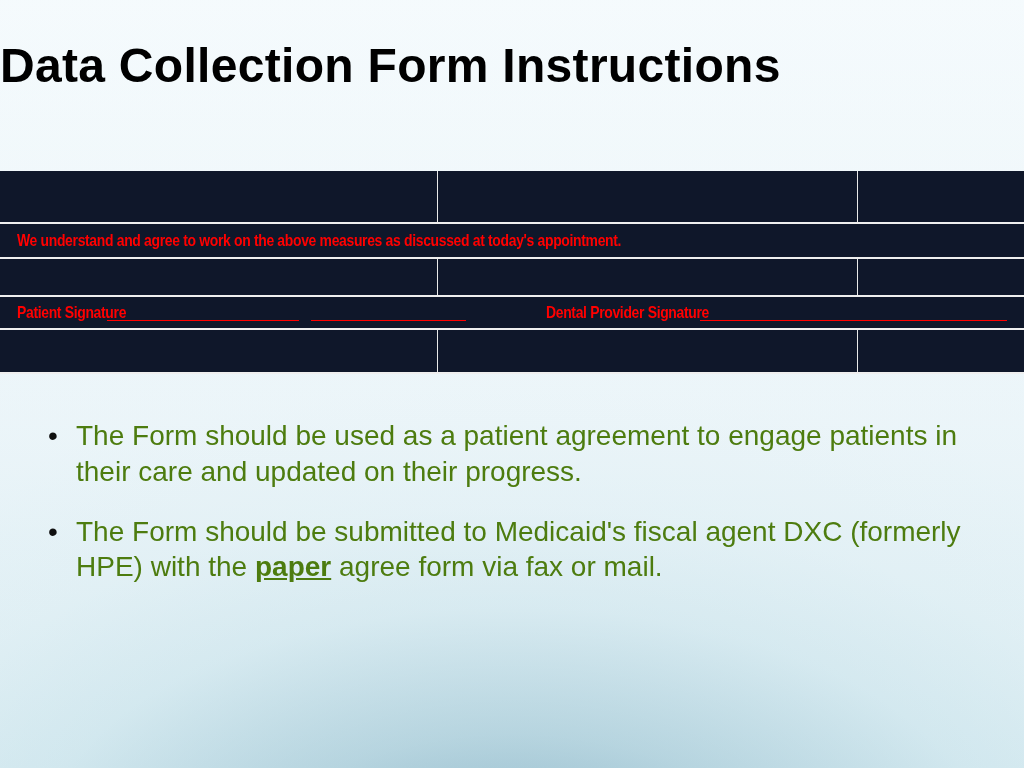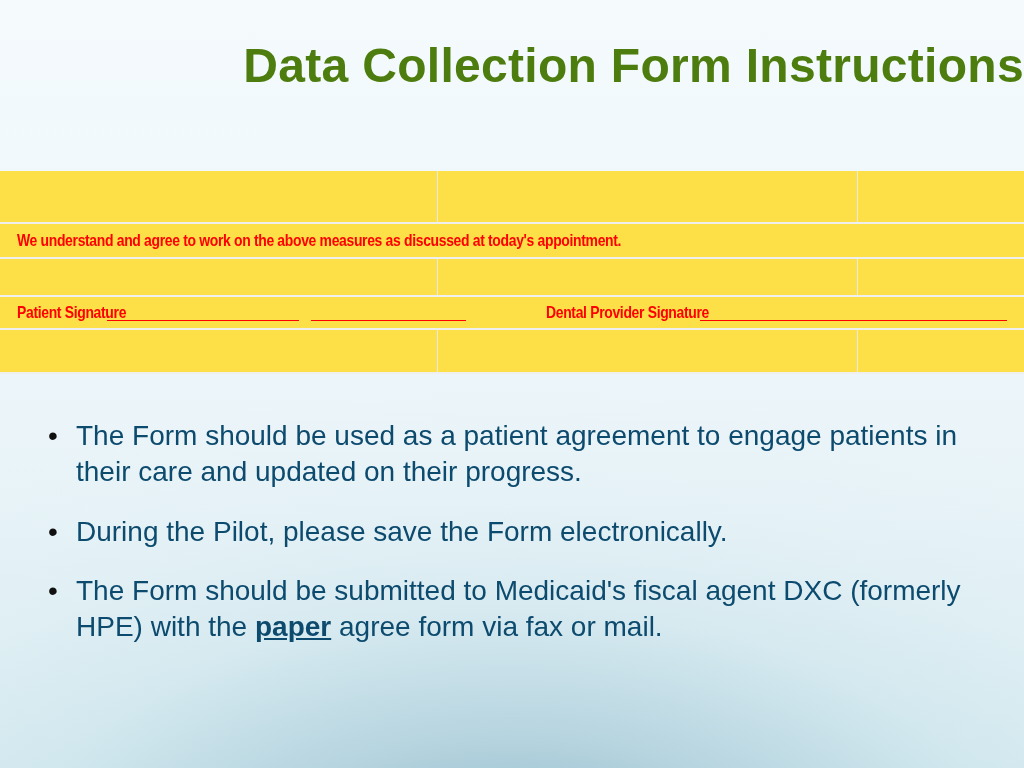--- a/index.html
+++ b/index.html
@@ -16,37 +16,36 @@
         rgba(70,130,160,0.55) 0%,
         rgba(120,170,190,0.35) 30%,
         rgba(190,220,230,0.25) 55%,
         rgba(225,240,245,0.25) 75%,
         rgba(240,248,252,0.2) 100%),
       linear-gradient(to bottom, #f6fbfd 0%, #eaf4f8 55%, #d7ebf1 100%);
     position: relative;
   }
 
   .title {
-    color: #4d7c0f;
+    color: #000000;
     font-weight: 700;
     font-size: 48px;
-    text-align: right;
+    text-align: left;
     padding-top: 38px;
     letter-spacing: 0.3px;
-    margin-left: 8px;
   }
 
   
   .form-strip {
     position: absolute;
     left: 0;
     right: 0;
     top: 171px;
     height: 203px;
-    background: #fde047;
+    background: #0f172a;
   }
   .grid-v1 { position:absolute; left:437px; top:0; width:1px; height:52px; background:#e9e9e9; }
   .grid-v2 { position:absolute; left:857px; top:0; width:1px; height:52px; background:#e9e9e9; }
   .grid-h1 { position:absolute; left:0; right:0; top:51px; height:2px; background:#efefef; }
   .agree-text {
     position:absolute;
     left:17px; top:60px;
     color:#ff0000;
     font-family: Arial, "Helvetica Neue", Helvetica, sans-serif;
     font-weight:700;
@@ -99,21 +98,21 @@
   .bullets ul {
     list-style: none;
     margin:0;
     padding:0;
   }
   .bullets li {
     position: relative;
     padding-left:32px;
     font-size:28px;
     line-height:1.28;
-    color:#0c4a6e;
+    color:#4d7c0f;
     margin-bottom:24px;
     font-family: "Helvetica Neue", Helvetica, Arial, sans-serif;
   }
   .bullets li::before {
     content:"•";
     position:absolute;
     left:4px;
     top:0;
     font-size:28px;
     color:#101010;
@@ -150,16 +149,15 @@
 
   <div class="grid-h4"></div>
   <div class="grid-v5"></div>
   <div class="grid-v6"></div>
   <div class="grid-h5"></div>
 </div>
 
 <div class="bullets">
   <ul>
     <li>The Form should be used as a patient agreement to engage patients in their care and updated on their progress.</li>
-    <li>During the Pilot, please save the Form electronically.</li>
     <li><span>The Form should be submitted to Medicaid's fiscal agent DXC (formerly HPE) with the </span><span class="emph">paper</span><span> agree form via fax or mail.</span></li>
   </ul>
 </div>
 
 </body></html>

